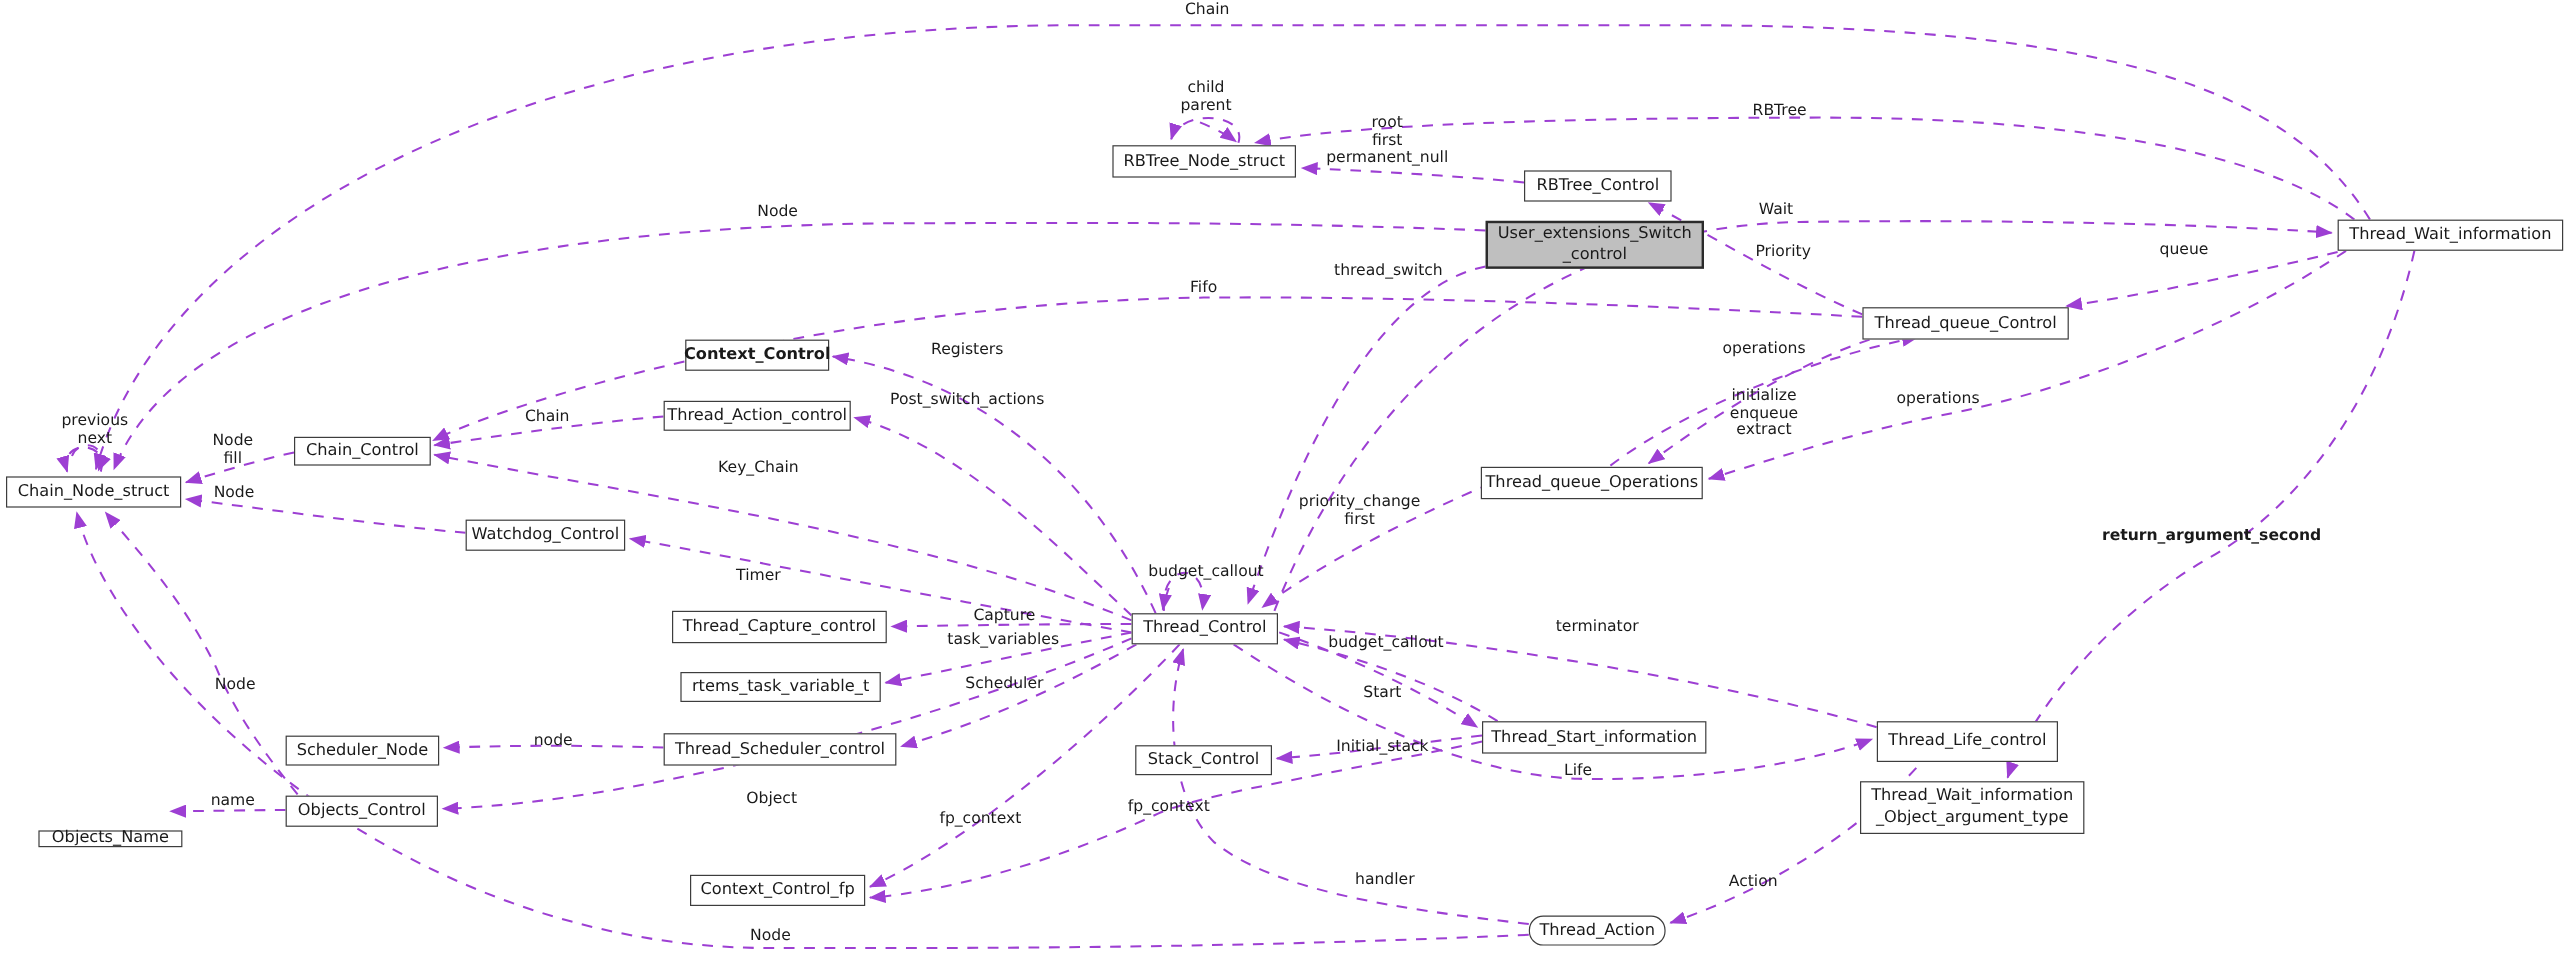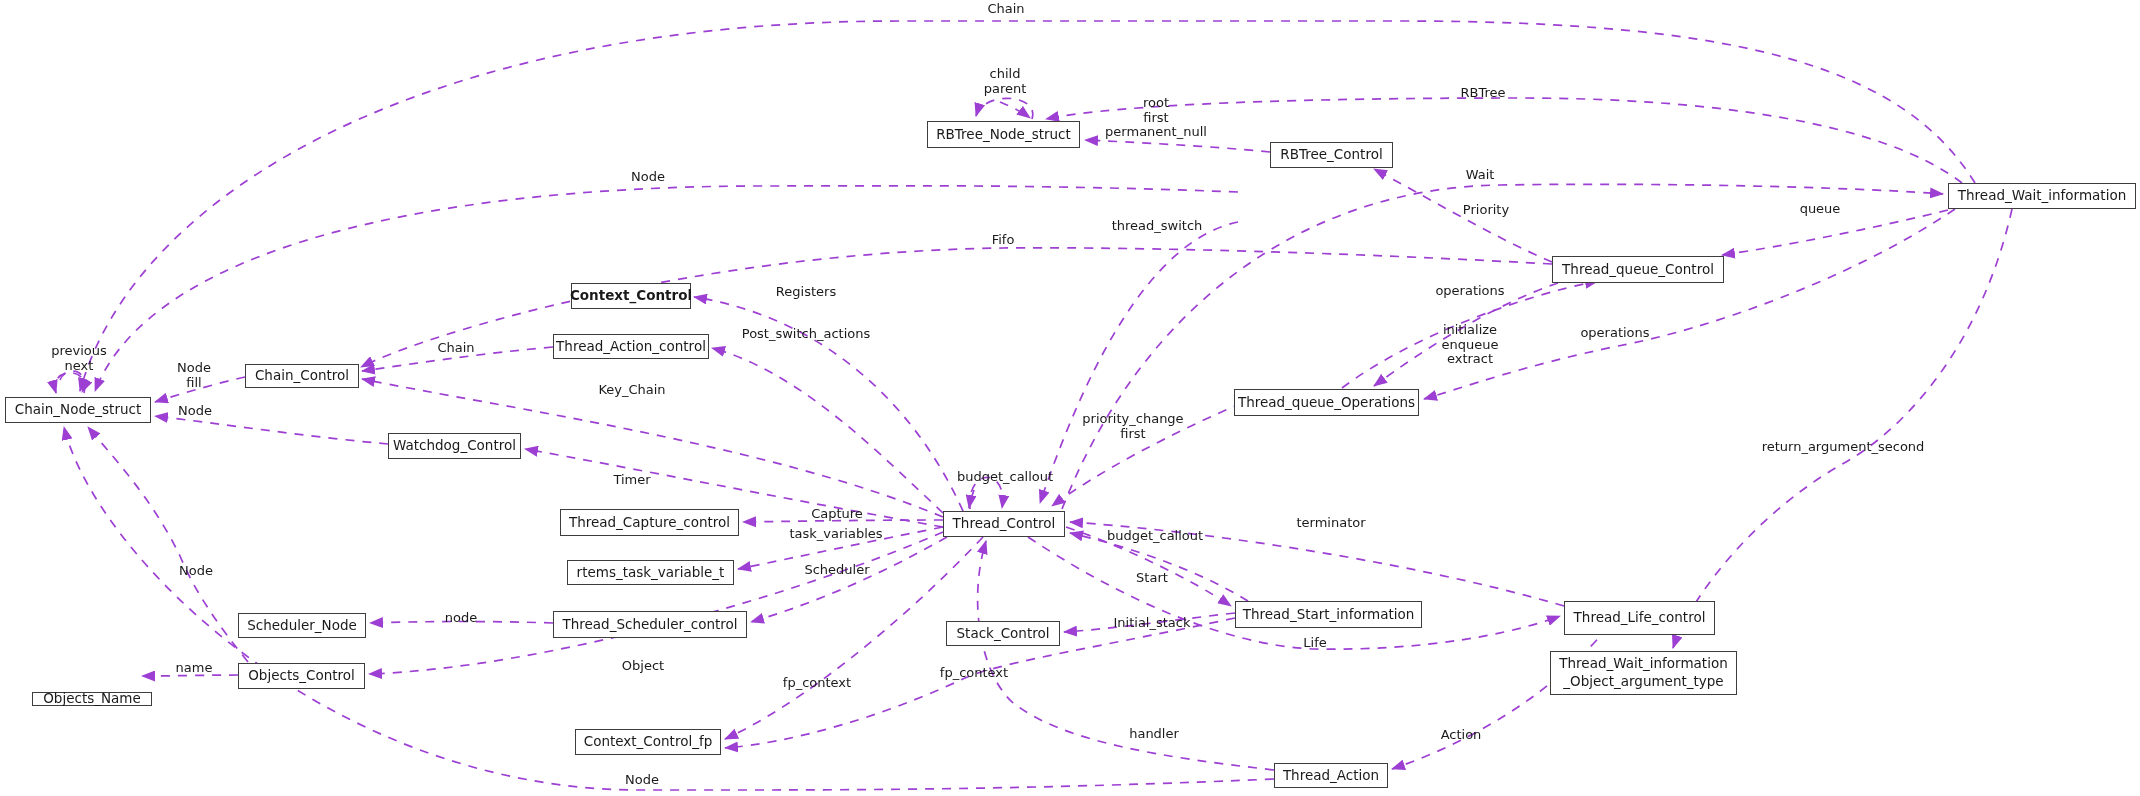--- a/index.html
+++ b/index.html
@@ -142,20 +142,26 @@
     </div>
   <div class="node" style="left:943px;top:511px;width:122px;height:26px;">
       <span>Thread_Control</span>
     </div>
   <div class="node" style="left:927px;top:121px;width:153px;height:27px;">
       <span>RBTree_Node_struct</span>
     </div>
   <div class="node" style="left:1270px;top:142px;width:123px;height:26px;">
       <span>RBTree_Control</span>
     </div>
+  <div class="node current" style="left:1238px;top:184px;width:182px;height:40px;">
+    <div>
+      <span class="ln">User_extensions_Switch</span>
+      <span class="ln">_control</span>
+    </div>
+  </div>
   <div class="node" style="left:1552px;top:256px;width:172px;height:27px;">
       <span>Thread_queue_Control</span>
     </div>
   <div class="node" style="left:1234px;top:389px;width:185px;height:27px;">
       <span>Thread_queue_Operations</span>
     </div>
   <div class="node" style="left:1235px;top:601px;width:187px;height:27px;">
       <span>Thread_Start_information</span>
     </div>
   <div class="node" style="left:1564px;top:601px;width:151px;height:34px;">
@@ -163,21 +169,21 @@
     </div>
   <div class="node" style="left:1948px;top:183px;width:188px;height:26px;">
       <span>Thread_Wait_information</span>
     </div>
   <div class="node" style="left:1550px;top:651px;width:187px;height:44px;">
     <div>
       <span class="ln">Thread_Wait_information</span>
       <span class="ln">_Object_argument_type</span>
     </div>
   </div>
-  <div class="node" style="left:1274px;top:763px;width:114px;height:25px;">
+  <div class="node" style="left:1274px;top:763px;width:114px;height:25px;border-radius:12px;">
       <span>Thread_Action</span>
     </div>
 
   <div class="elabel" style="left:1006px;top:2px;">
       <span>Chain</span>
     </div>
   <div class="elabel" style="left:648px;top:170px;">
       <span>Node</span>
     </div>
   <div class="elabel" style="left:79px;top:344px;">
@@ -241,21 +247,21 @@
   <div class="elabel" style="left:195px;top:404px;">
       <span>Node</span>
     </div>
   <div class="elabel" style="left:1133px;top:412px;">
       <span>priority_change</span>
       <span>first</span>
     </div>
   <div class="elabel" style="left:632px;top:442px;margin-top:31px;">
       <span>Timer</span>
     </div>
-  <div class="elabel" style="left:1843px;top:440px;">
+  <div class="elabel" style="left:1843px;top:440px;font-weight:bold;">
       <span>return_argument_second</span>
     </div>
   <div class="elabel" style="left:1005px;top:470px;">
       <span>budget_callout</span>
     </div>
   <div class="elabel" style="left:837px;top:507px;">
       <span>Capture</span>
     </div>
   <div class="elabel" style="left:1331px;top:516px;">
       <span>terminator</span>

